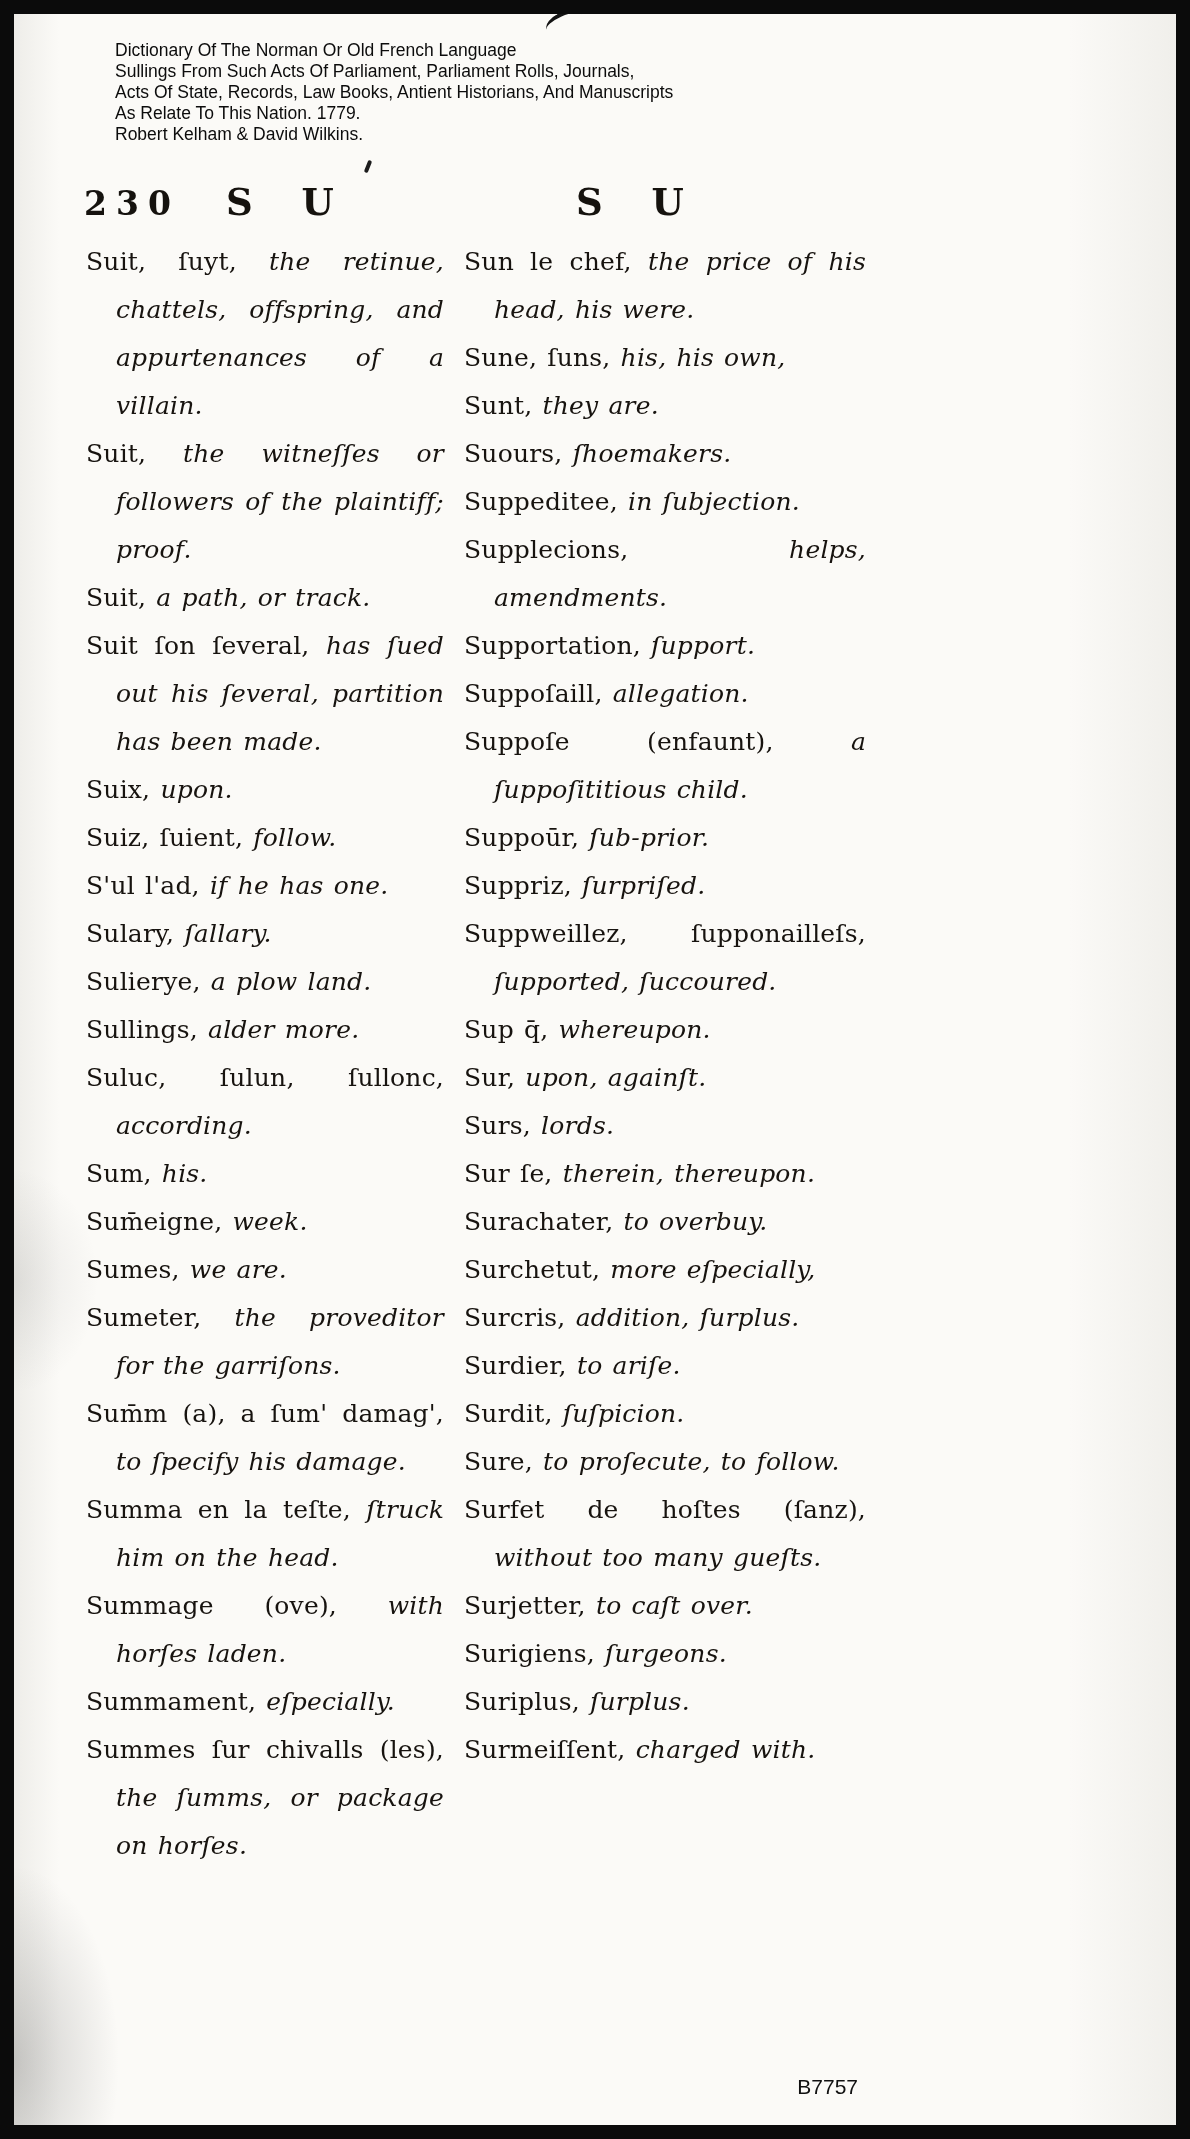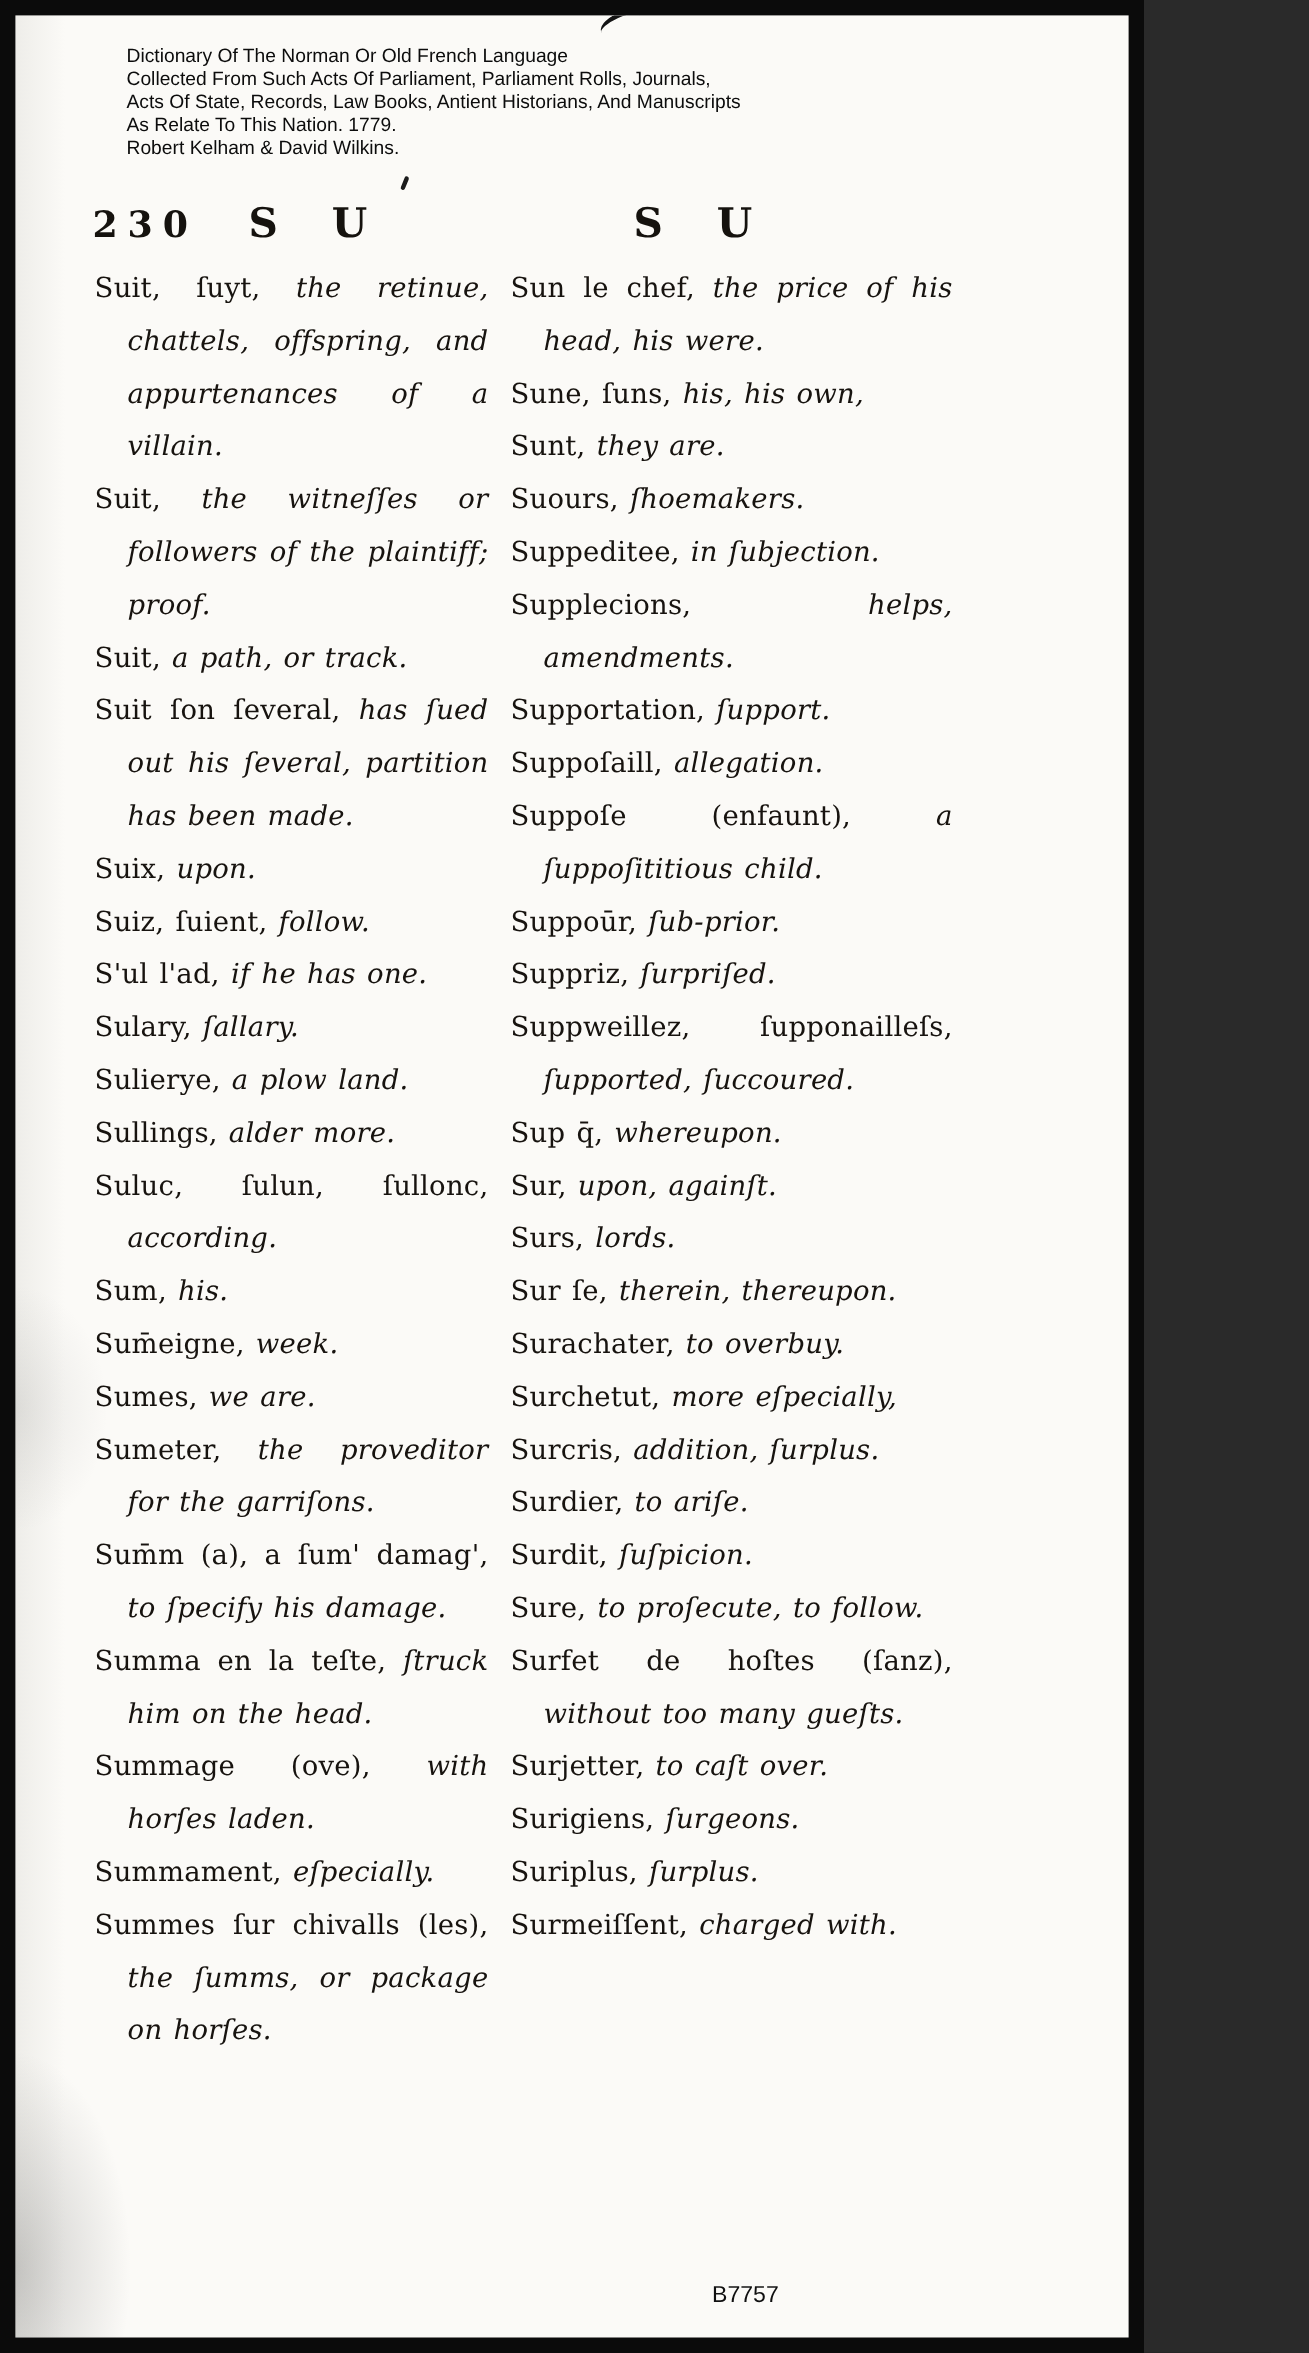--- a/index.html
+++ b/index.html
@@ -3,21 +3,21 @@
 <meta charset="utf-8">
 <style>
   html, body { margin: 0; padding: 0; }
   body {
     width: 1190px; height: 2139px;
     background: #2a2a2a;
     font-family: "DejaVu Serif", serif;
   }
   .frame {
     position: relative;
-    width: 1040px; height: 2139px;
+    width: 1190px; height: 2139px;
     background: #0b0b0b;
     box-sizing: border-box;
   }
   .page {
     position: absolute; left: 14px; top: 14px; right: 14px; bottom: 14px;
     background:
       radial-gradient(ellipse 150px 280px at 0% 97%, rgba(70,70,70,.25), rgba(70,70,70,0) 70%),
       radial-gradient(ellipse 120px 160px at 0% 60%, rgba(90,90,90,.12), rgba(90,90,90,0) 70%),
       linear-gradient(90deg, #eeede9 0px, #fbfaf7 45px, #fbfaf7 1055px, #f0efeb 100%);
     overflow: hidden;
@@ -70,21 +70,21 @@
 <body>
 
 <div class="frame">
   <div class="page">
 
     <div class="ink-stroke"></div>
     <div class="ink-tick"></div>
 
     <div class="annotation">
       <div>Dictionary Of The Norman Or Old French Language</div>
-      <div>Collected From Such Acts Of Parliament, Parliament Rolls, Journals,</div>
+      <div>Sullings From Such Acts Of Parliament, Parliament Rolls, Journals,</div>
       <div>Acts Of State, Records, Law Books, Antient Historians, And Manuscripts</div>
       <div>As Relate To This Nation. 1779.</div>
       <div>Robert Kelham &amp; David Wilkins.</div>
     </div>
 
     <div class="page-number">230</div>
     <div class="col-header left">S U</div>
     <div class="col-header right">S U</div>
 
     <div class="column left">

